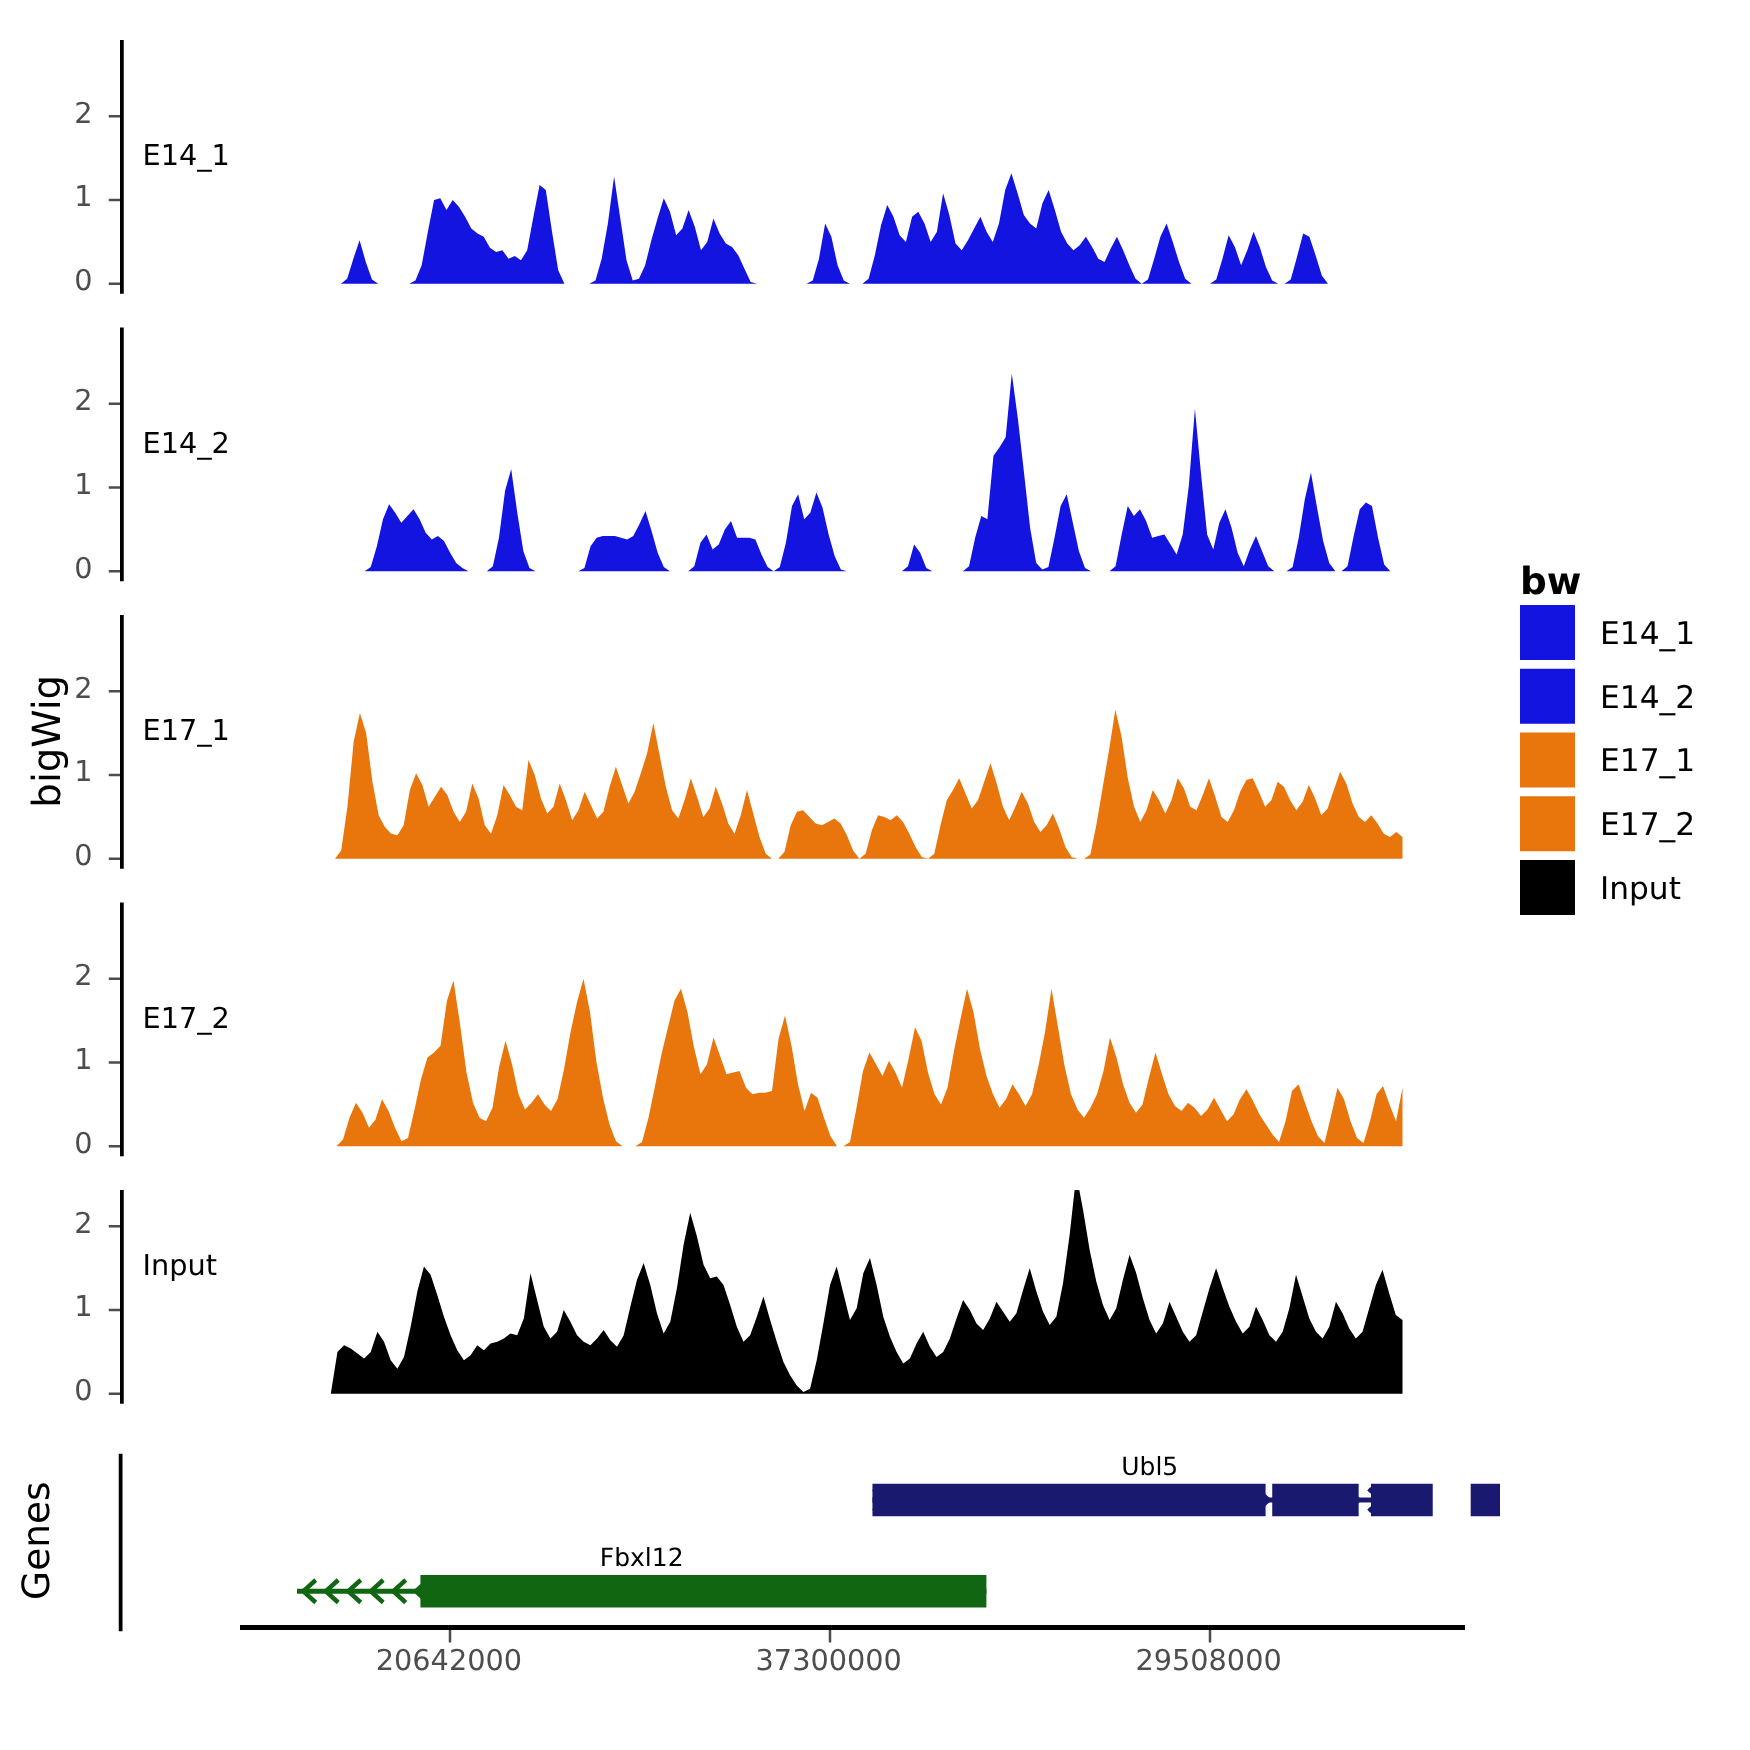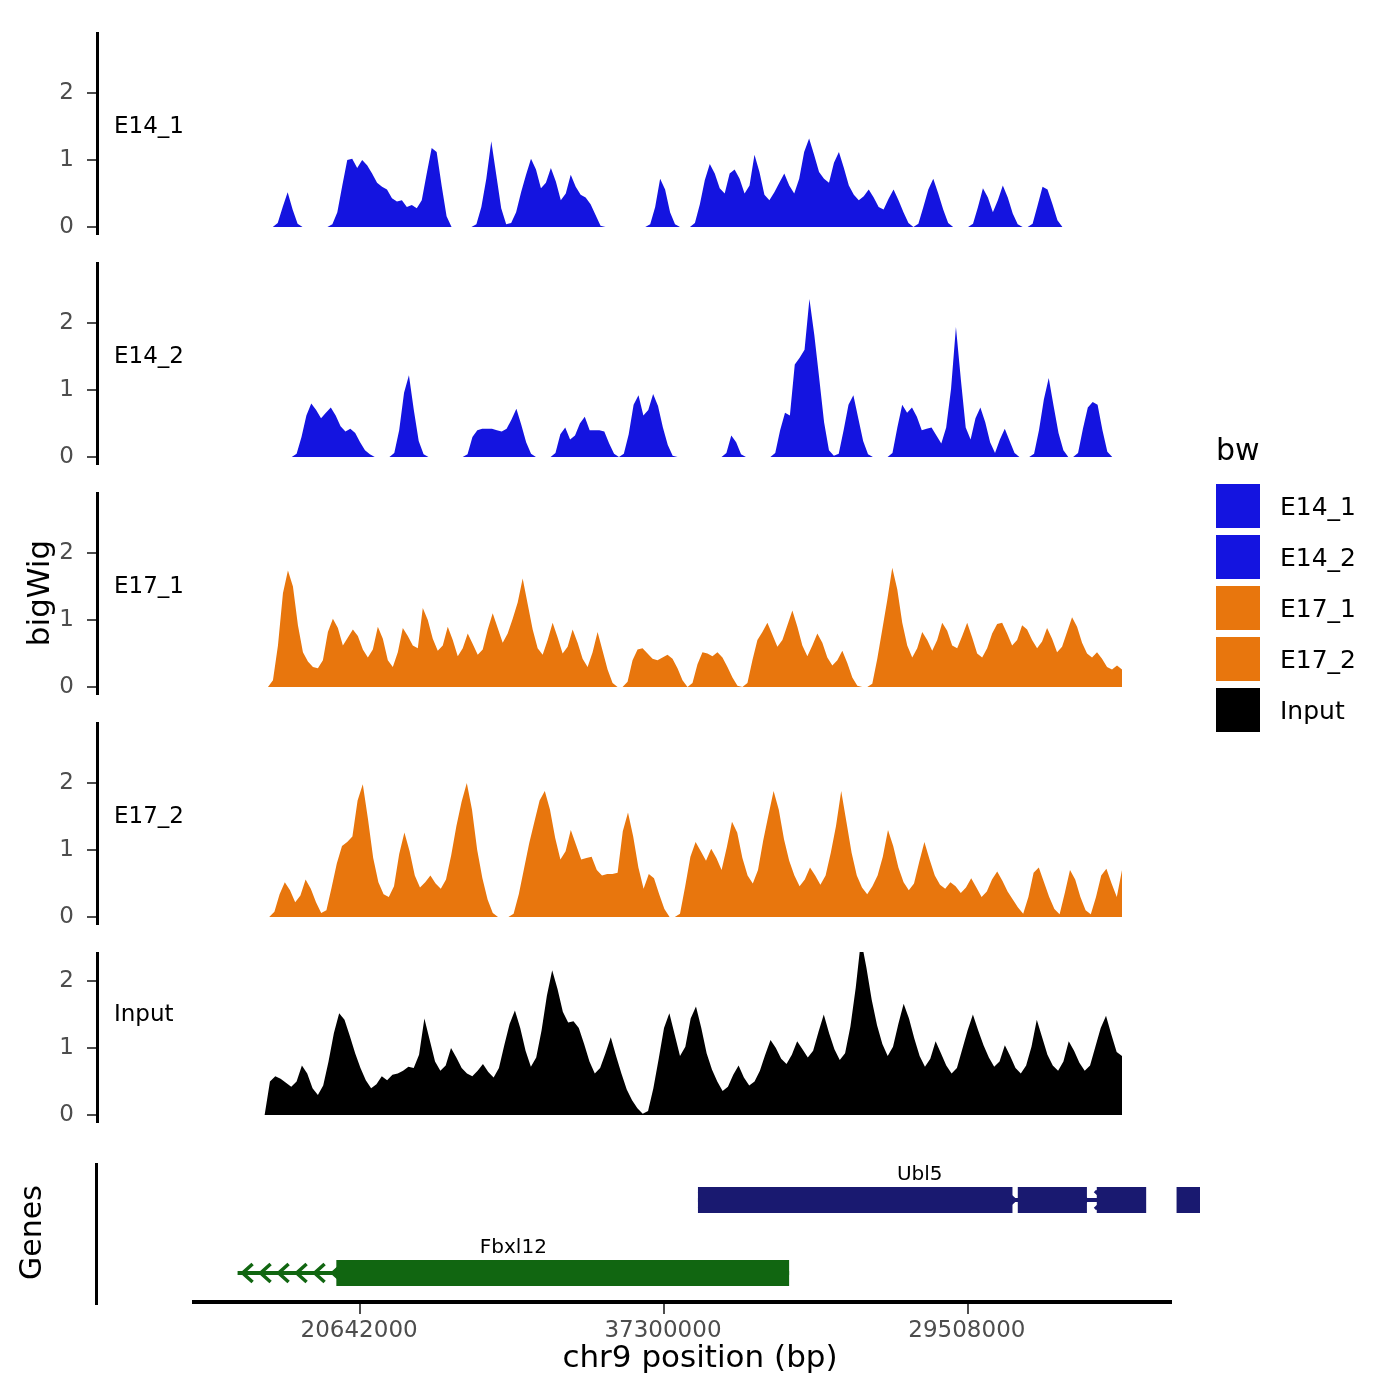--- a/index.html
+++ b/index.html
@@ -179,23 +179,22 @@
 
   <div class="xaxis" style="left:192px;top:1300px;width:980px;"></div>
   <div id="xticks">
       <div class="xtick" style="left: 359.132px; top: 1304px;"></div>
       <div class="xticklab" style="left: 259.132px; top: 1316px;">20642000</div>
       <div class="xtick" style="left: 663.008px; top: 1304px;"></div>
       <div class="xticklab" style="left: 563.008px; top: 1316px;">37300000</div>
       <div class="xtick" style="left: 966.884px; top: 1304px;"></div>
       <div class="xticklab" style="left: 866.884px; top: 1316px;">29508000</div>
     </div>
-  <div class="xtitle" style="top:1338px;">chr9 position (bp)</div>
-
-  <div class="leg-title" style="left:1216px;top:432px;">bw</div>
+
+  <div class="leg-title" style="left:1216px;top:448px;font-weight:bold;">bw</div>
   <div id="legend">
       <div class="leg-row" style="left: 1216px; top: 484px;">
         <div class="leg-sw" style="background: rgb(20, 20, 224);"></div>
         <div class="leg-txt">E14_1</div>
       </div>
       <div class="leg-row" style="left: 1216px; top: 535px;">
         <div class="leg-sw" style="background: rgb(20, 20, 224);"></div>
         <div class="leg-txt">E14_2</div>
       </div>
       <div class="leg-row" style="left: 1216px; top: 586px;">

